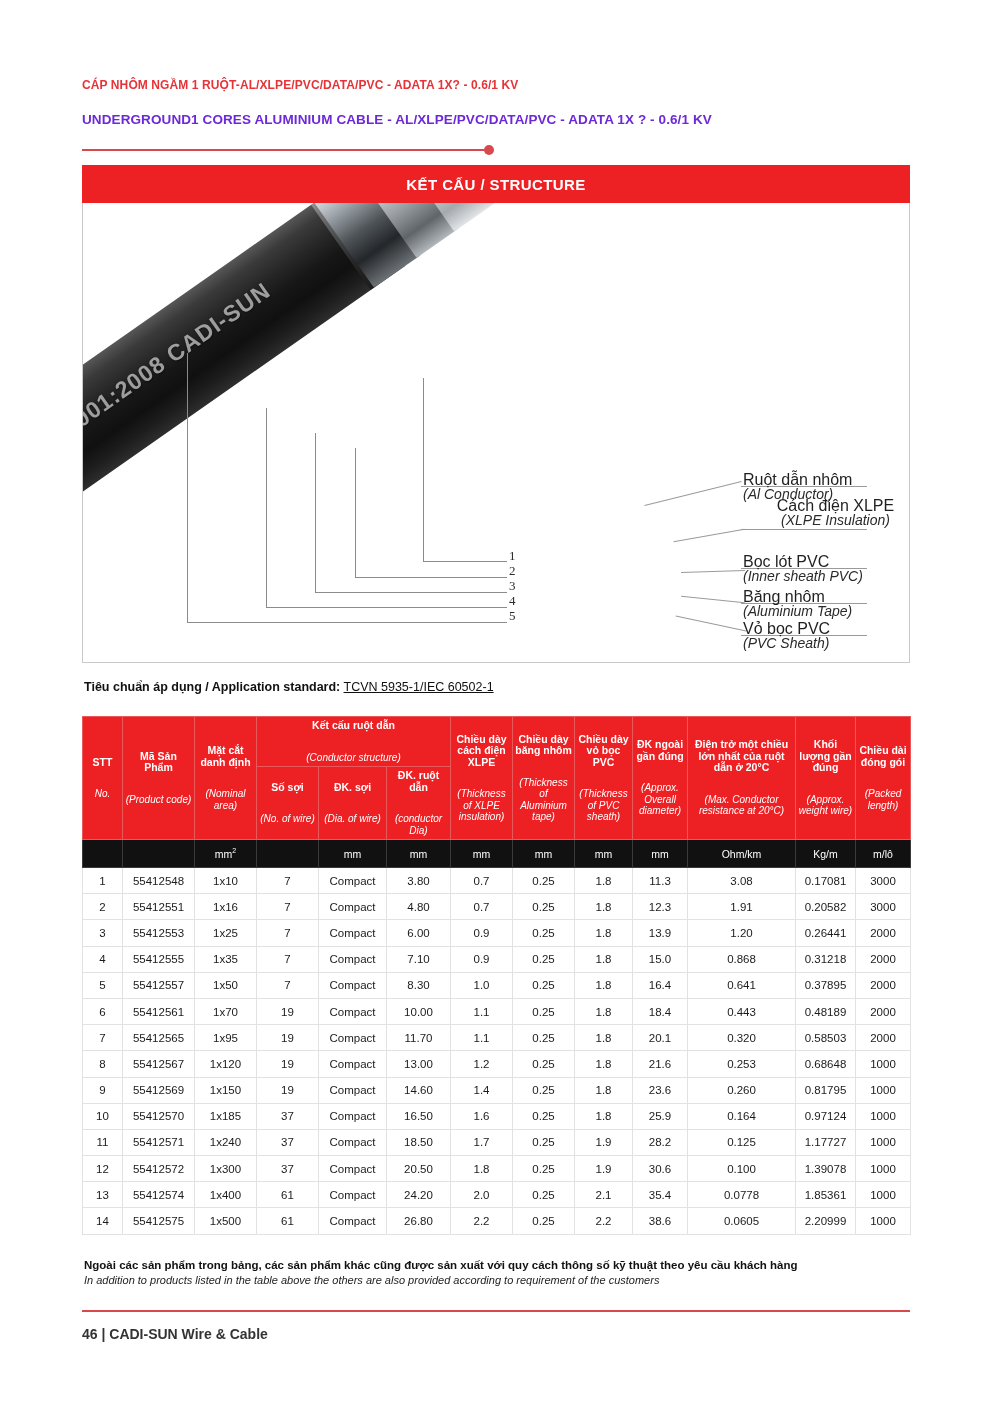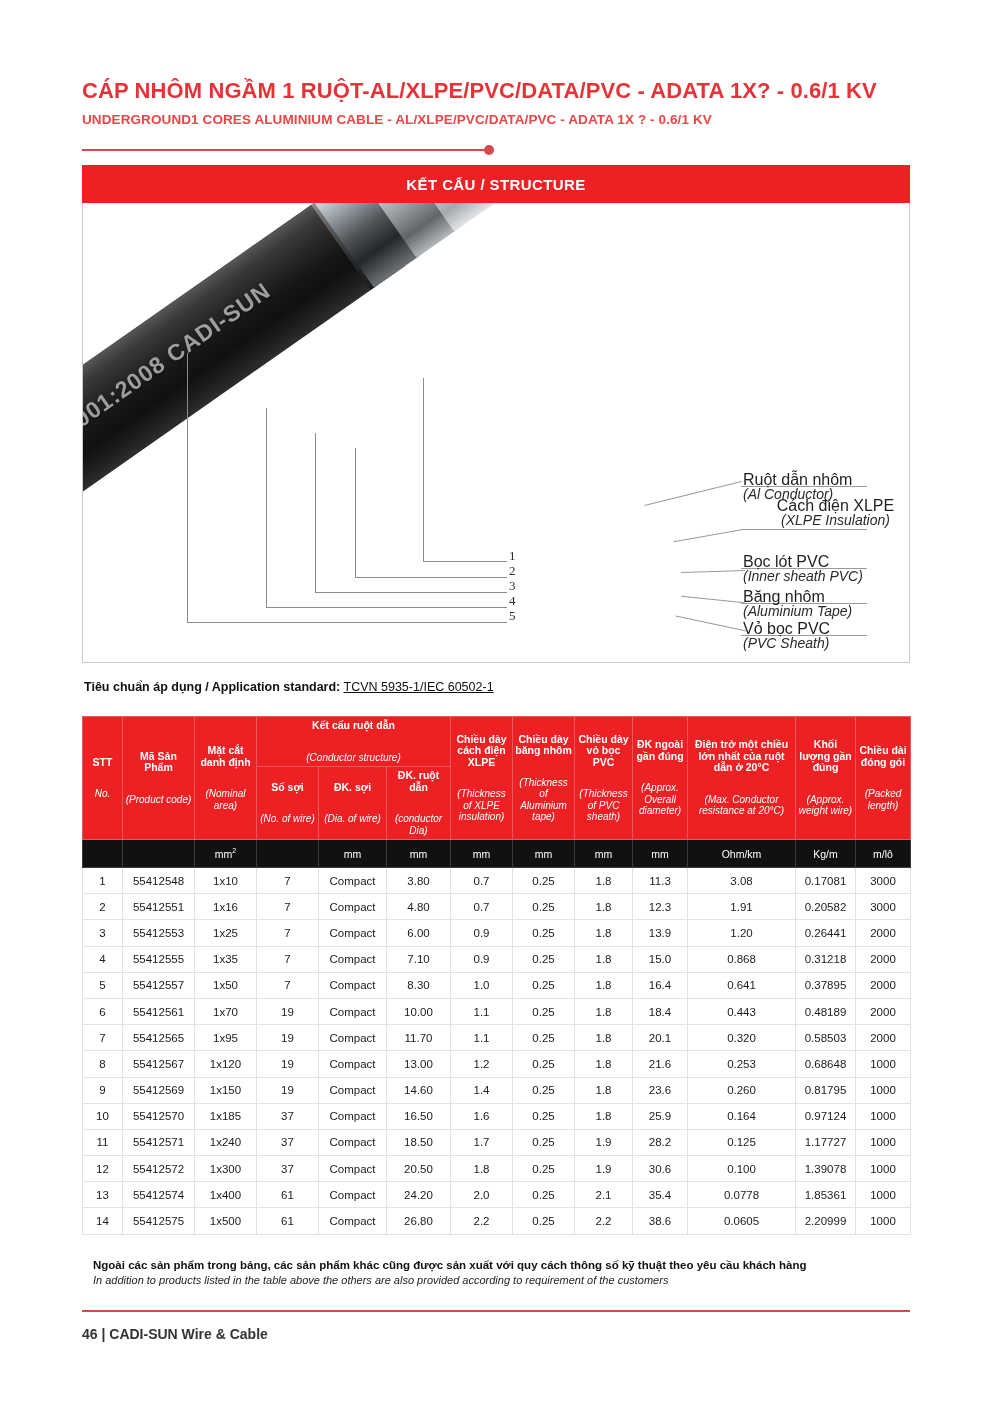--- a/index.html
+++ b/index.html
@@ -7,26 +7,26 @@
     width: 992px; height: 1403px;
     background: #ffffff;
     font-family: "Liberation Sans", sans-serif;
     overflow: hidden;
   }
   .page { position: relative; width: 992px; height: 1403px; background:#fff; }
 
   
   .title-vi {
     position:absolute; left:82px; top:78px; width:860px;
-    font-size:22px; font-weight:700; color:#E63338;
+    font-size:12px; font-weight:700; color:#E63338;
     letter-spacing:0.1px; white-space:nowrap;
   }
   .title-en {
     position:absolute; left:82px; top:112px; width:860px;
-    font-size:13.5px; font-weight:700; color:#ef4444;
+    font-size:13.5px; font-weight:700; color:#6d28d9;
     letter-spacing:0.1px; white-space:nowrap;
   }
   .rule-wrap { position:absolute; left:82px; top:145px; width:420px; height:10px; }
   .rule-line {
     position:absolute; left:0; top:4px; width:410px; height:2px;
     background:#D9484C;
   }
   .rule-dot {
     position:absolute; left:402px; top:0px; width:10px; height:10px;
     border-radius:50%; background:#D9484C;
@@ -129,21 +129,21 @@
     height:28px; border-color:#3a3a3a;
   }
   tbody.body td {
     font-size:11.5px; color:#1b1b1b; height:26.2px;
     background:#fff; border-color:#e2e2e2;
   }
   sup { font-size:7px; vertical-align:super; }
 
   
   .note {
-    position:absolute; left:84px; top:1258px; width:840px;margin-left:9px;
+    position:absolute; left:84px; top:1258px; width:840px;
   }
   .note .n-vi { font-size:11.5px; font-weight:700; color:#111; line-height:15px; white-space:nowrap; }
   .note .n-en { font-size:11px; font-style:italic; color:#222; line-height:15px; white-space:nowrap; }
 
   .footer-rule {
     position:absolute; left:82px; top:1310px; width:828px; height:2px; background:#D9484C;
   }
   .footer-text {
     position:absolute; left:82px; top:1326px;
     font-size:14px; font-weight:700; color:#333; white-space:nowrap;

